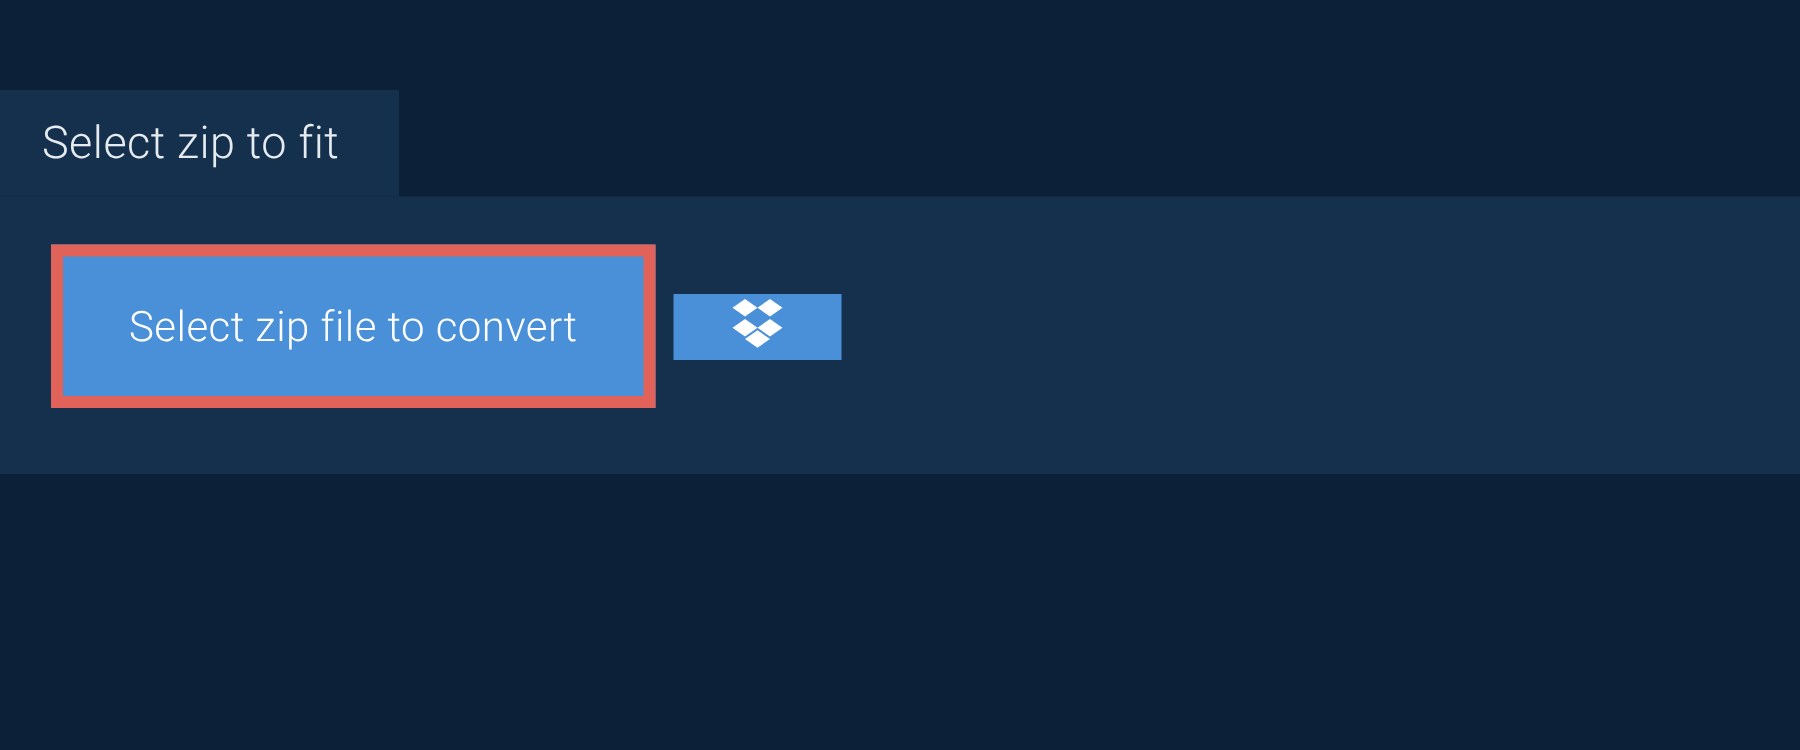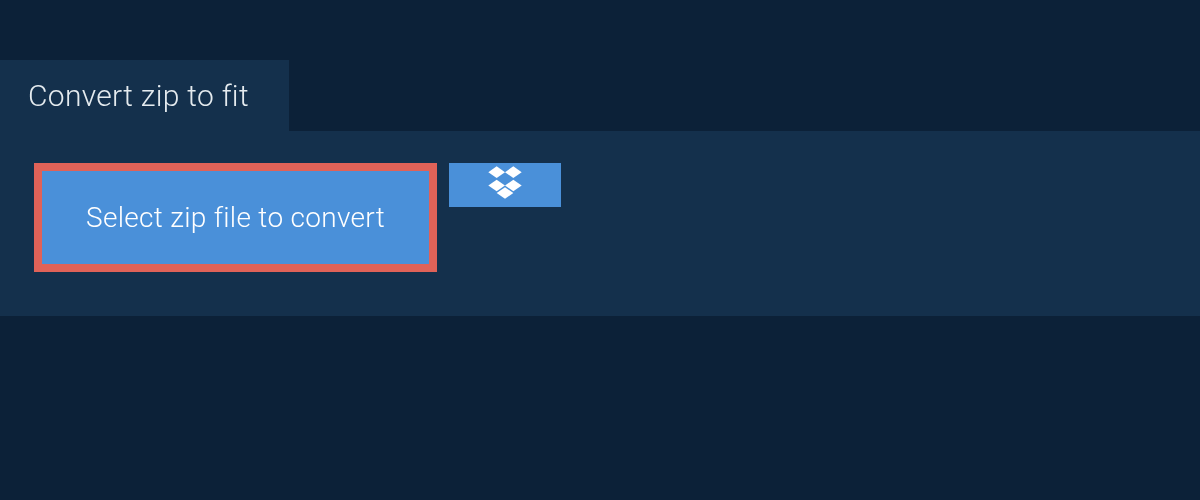--- a/index.html
+++ b/index.html
@@ -23,21 +23,21 @@
     letter-spacing: 0.3px;
   }
   .panel {
     background: #14304c;
     width: 100%;
     padding: 32px 34px 44px 34px;
   }
   .button-row {
     display: flex;
     gap: 12px;
-    align-items: flex-start;
+    align-items: center;
   }
   .select-button {
     background: #4a90d9;
     border: 8px solid #e06258;
     color: #ffffff;
     font-size: 28px;
     font-weight: 300;
     padding: 30px 44px;
     cursor: pointer;
     display: flex;
@@ -57,21 +57,21 @@
     width: 40px;
     height: 40px;
     fill: #ffffff;
   }
 </style>
 </head>
 <body>
 
 <div class="tab-container">
   <div class="tab">
-    <span>Convert zip to fit</span>
+    <span>Select zip to fit</span>
   </div>
 </div>
 
 <div class="panel">
   <div class="button-row">
     <div class="select-button">
       <span>Select zip file to convert</span>
     </div>
     <div class="dropbox-button">
       <span>

